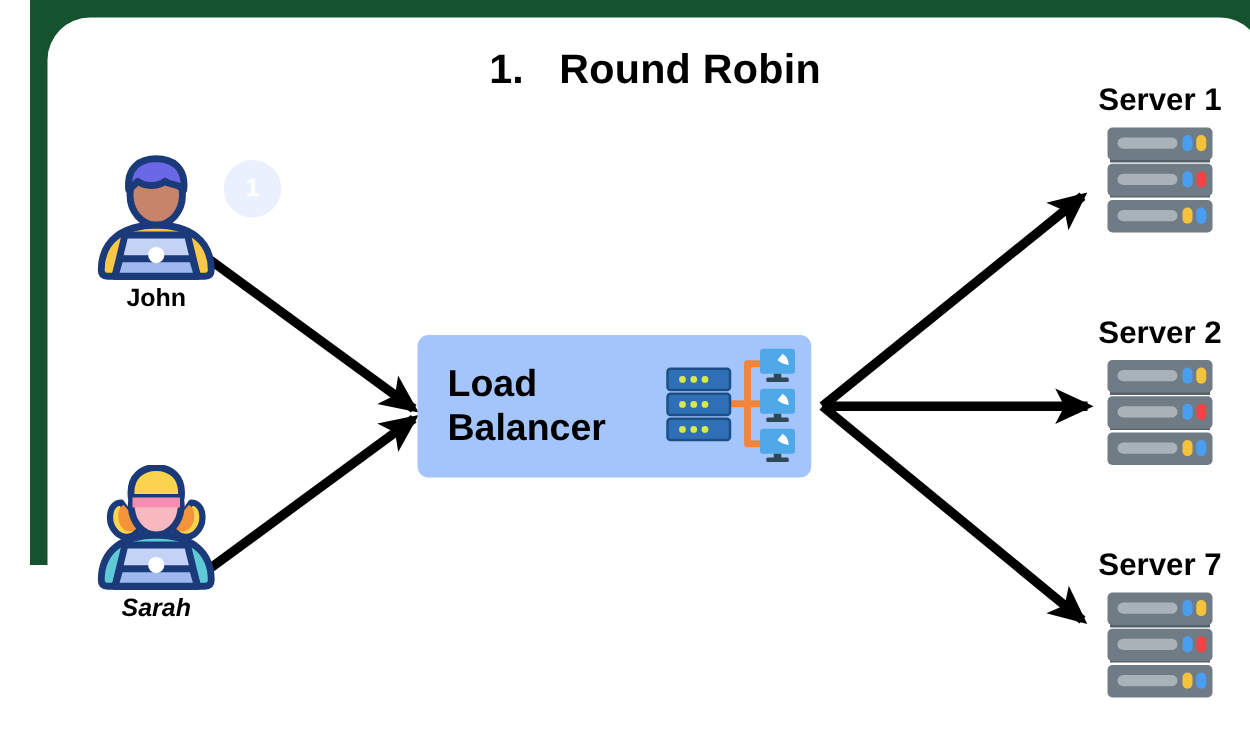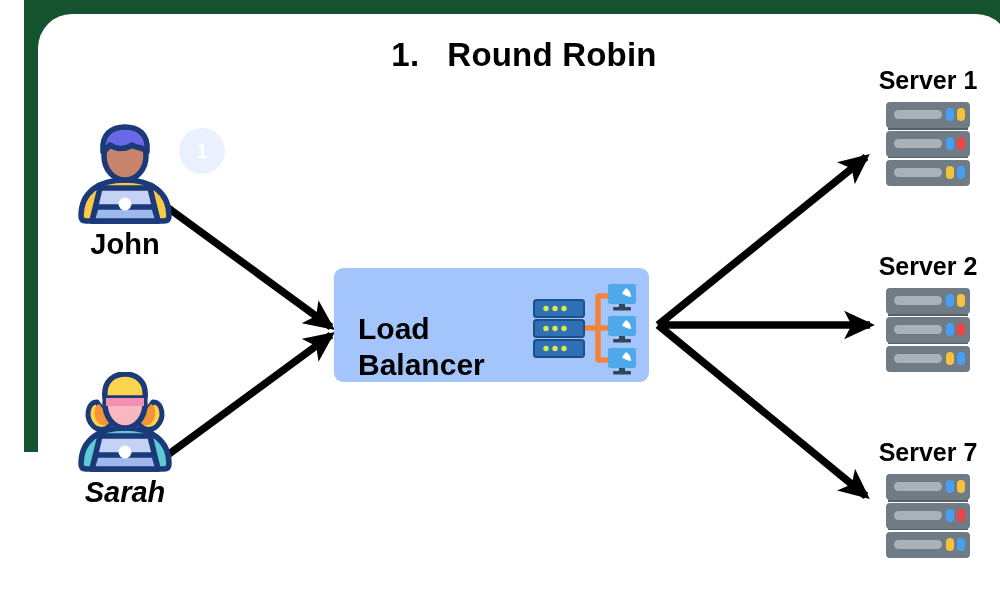--- a/index.html
+++ b/index.html
@@ -60,21 +60,21 @@
 
   
   .node {
     position: absolute;
   }
 
   
   .user-block { width: 150px; text-align: center; }
   .avatar-wrap { position: relative; width: 112px; height: 100px; margin: 0 auto; }
   .user-name {
-    font-size: 29px;
+    font-size: 20px;
     font-weight: bold;
     color: #000000;
     margin-top: 4px;
   }
   .badge {
     position: absolute;
     right: -44px;
     top: 4px;
     width: 46px;
     height: 46px;
@@ -90,21 +90,21 @@
   
   #lb-box {
     position: absolute;
     left: 296px;
     top: 254px;
     width: 315px;
     height: 114px;
     background: #a4c4fc;
     border-radius: 9px;
     display: flex;
-    align-items: flex-end;
+    align-items: center;
   }
   #lb-label {
     font-size: 30px;
     font-weight: bold;
     color: #000000;
     line-height: 1.18;
     margin-left: 24px;
     width: 160px;
     white-space: pre-line;
   }

